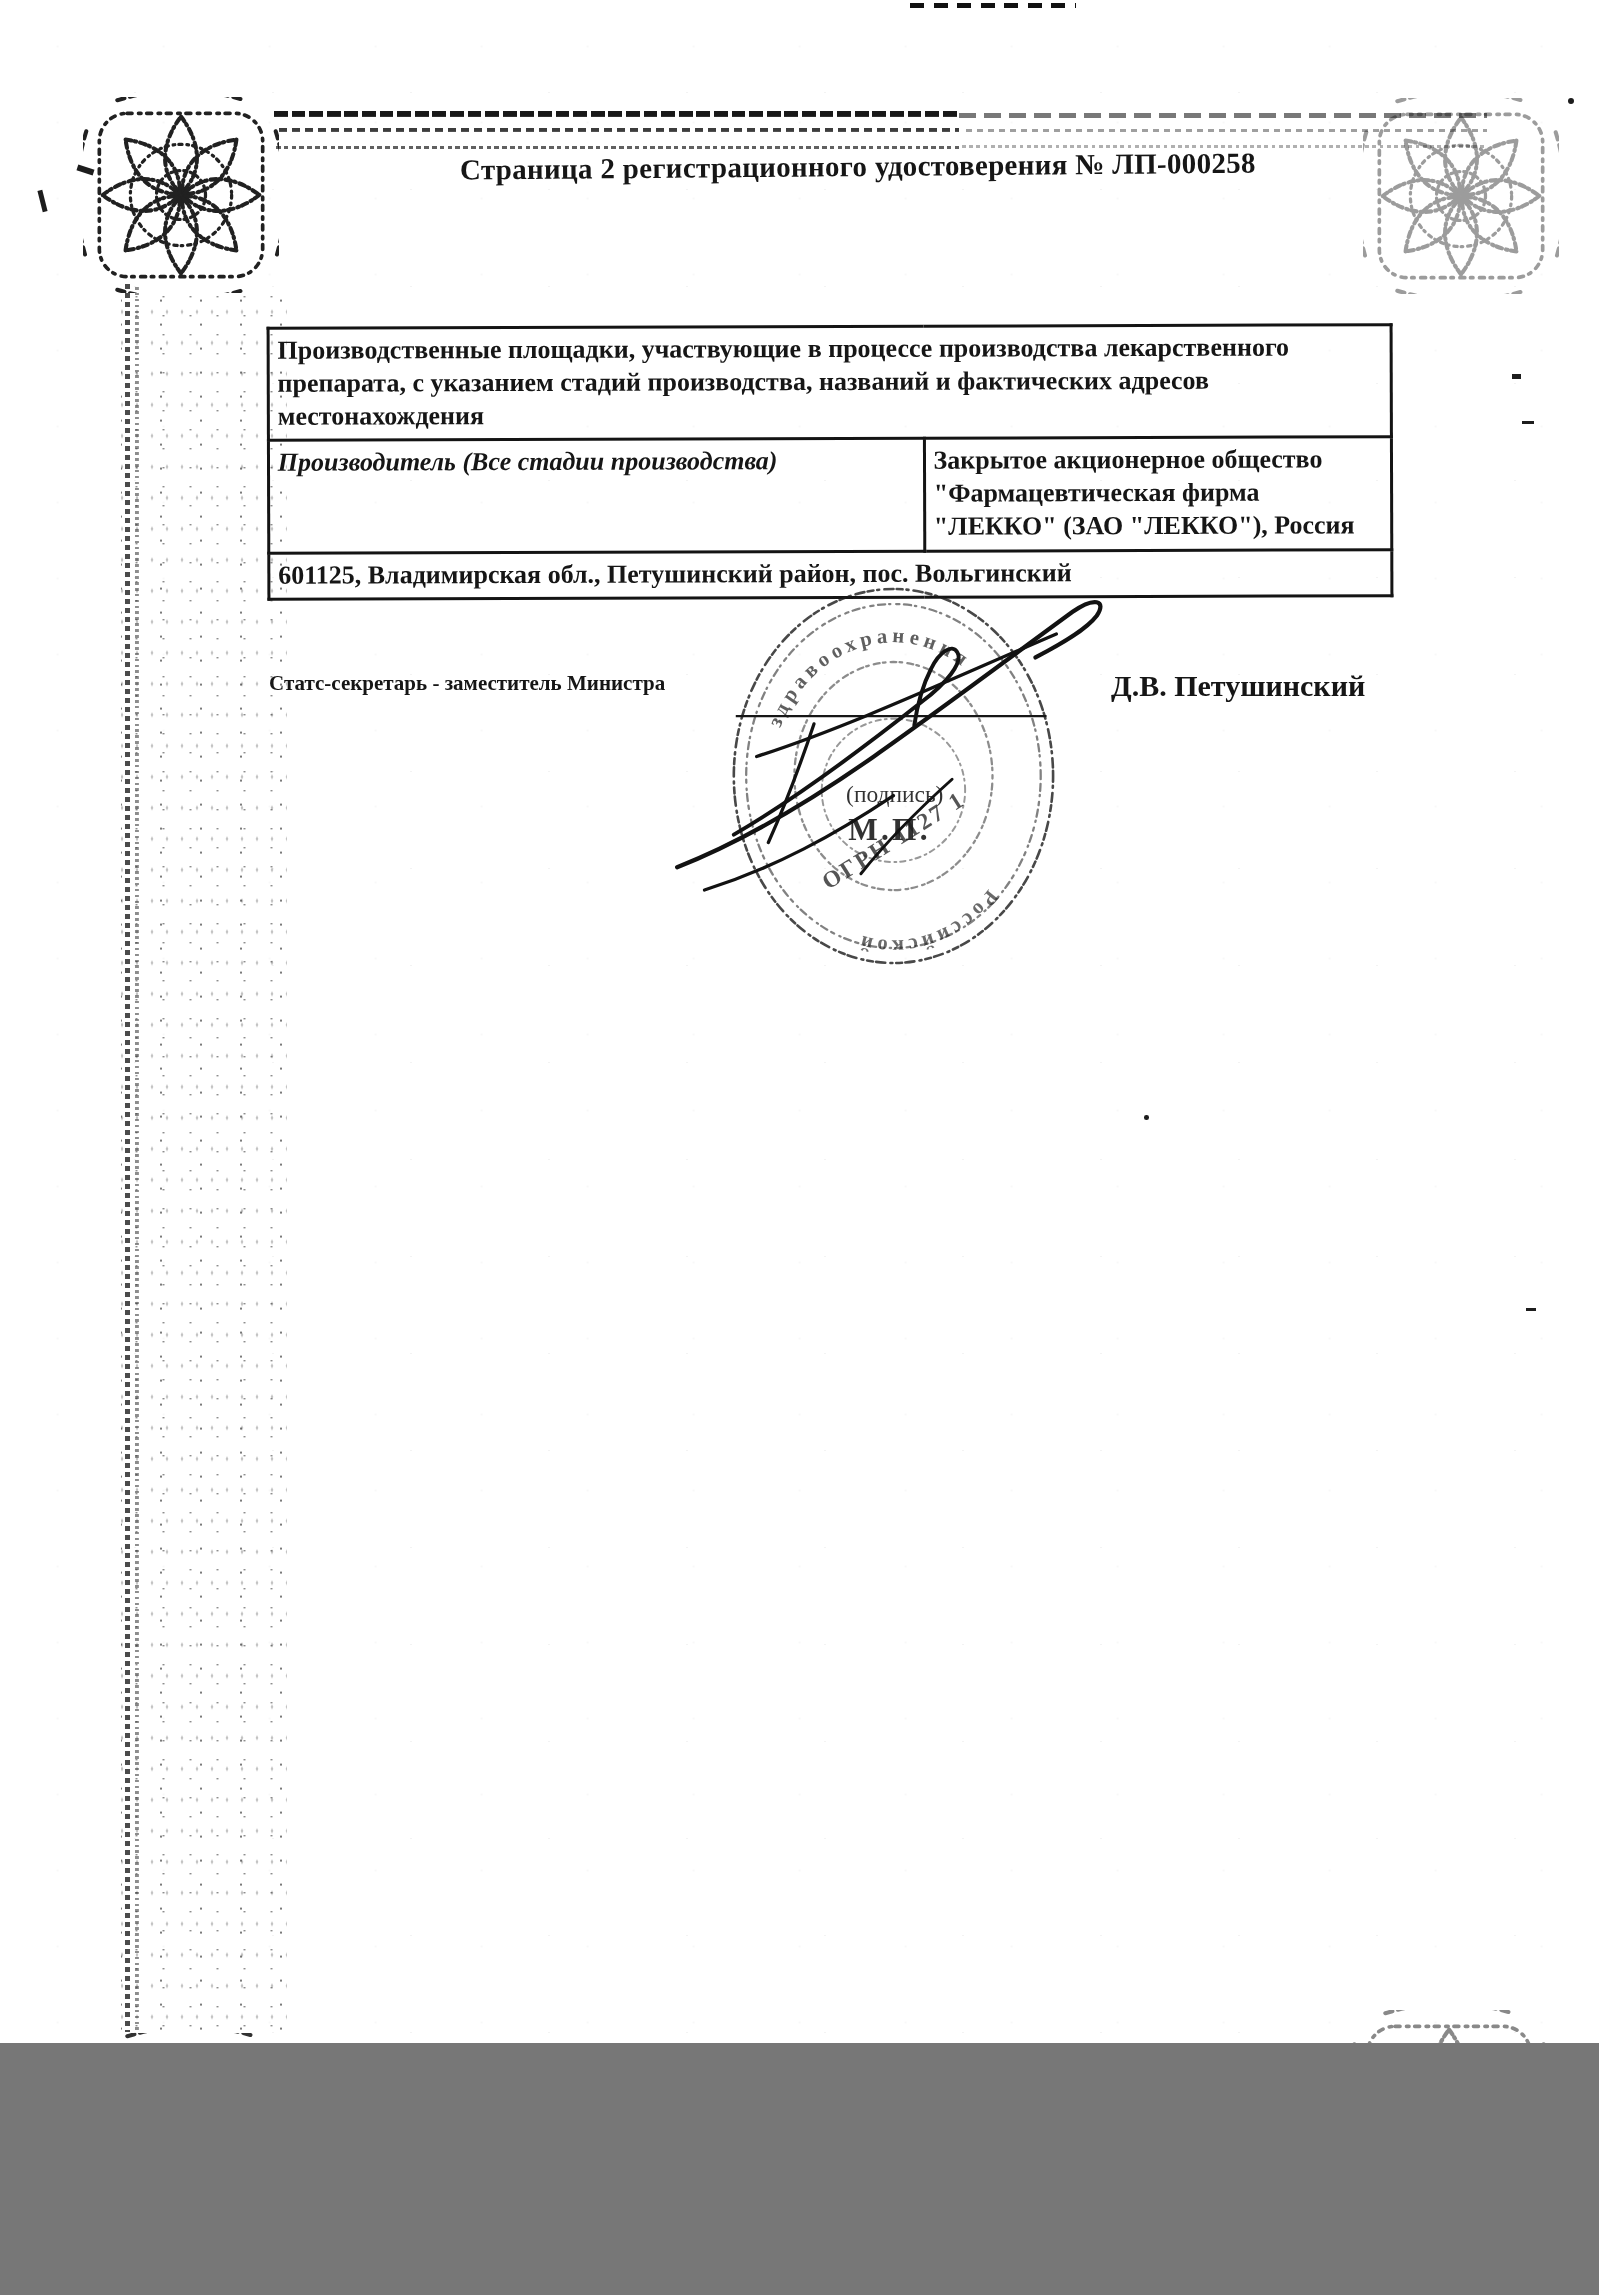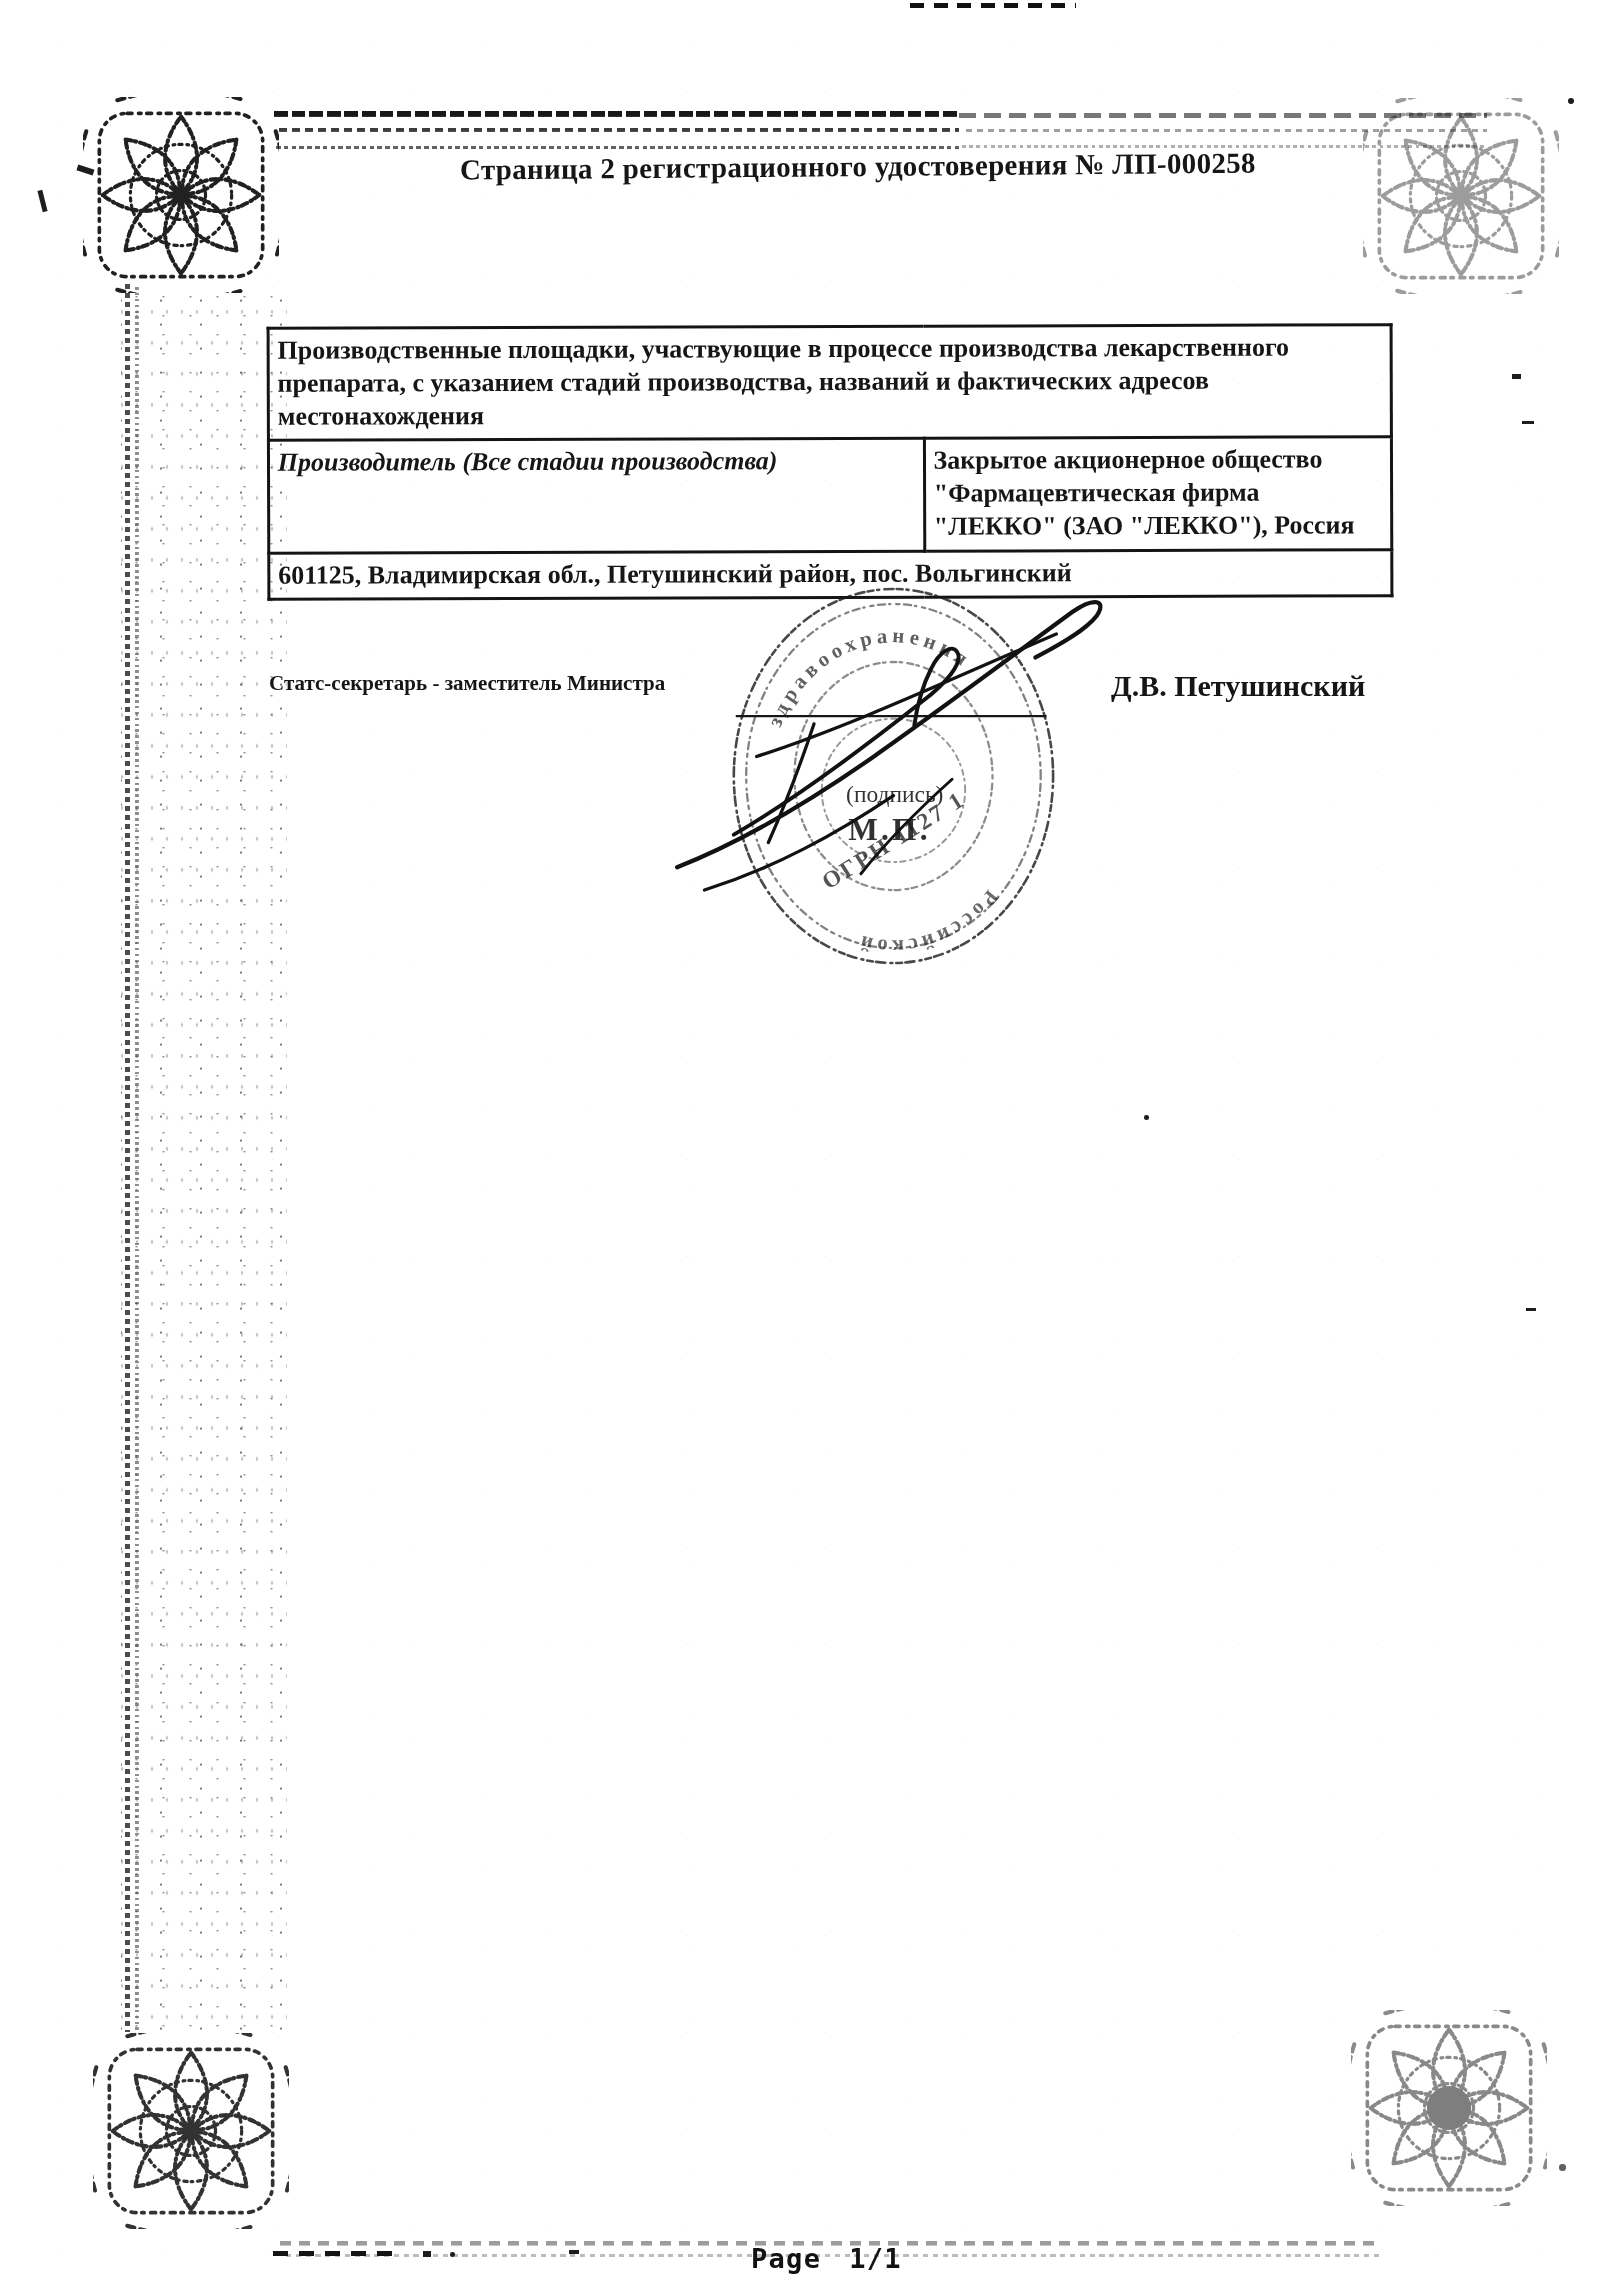--- a/index.html
+++ b/index.html
@@ -1,18 +1,18 @@
 <!DOCTYPE html>
 <html style="font-size:10.4px"><head>
 <meta charset="utf-8">
 <style>
   html,body{margin:0;padding:0;background:#777;}
   .page{
     position:relative;
-    width:1599px;height:2295px;
+    width:1599px;height:2043px;
     margin:0 auto;
     background:#ffffff;
     overflow:hidden;
     font-family:"Liberation Serif", serif;
     color:#161616;
   }
   
   .speckle{
     background-image:
       radial-gradient(rgba(20,20,20,.85) 0.8px, transparent 1.2px),

